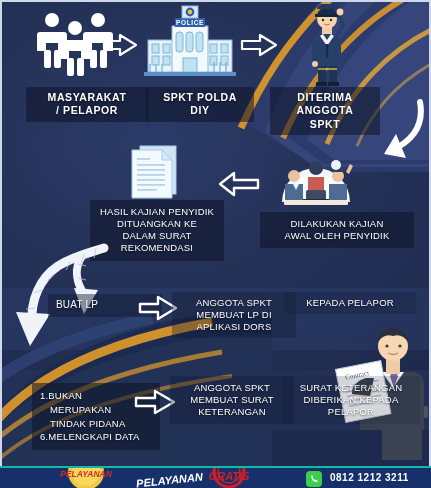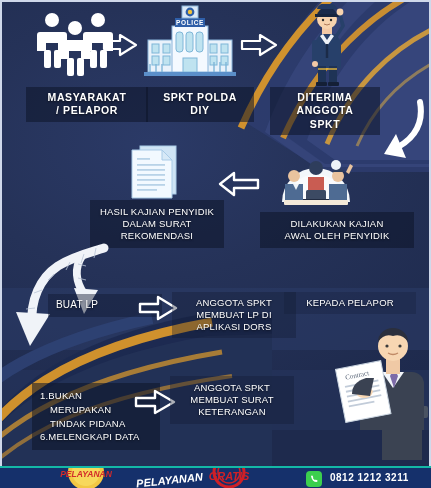--- a/index.html
+++ b/index.html
@@ -235,20 +235,21 @@
         <circle cx="66" cy="21" r="5" fill="#eef3f8"></circle>
       </svg>
 
       <div class="chip" style="left:258px;top:210px;width:114px;padding:6px 20px;font-size:9.5px;">
         <div>DILAKUKAN KAJIAN</div>
         <div>AWAL OLEH PENYIDIK</div>
       </div>
 
       <div class="chip" style="left:88px;top:198px;width:128px;padding:6px 3px;font-size:9.5px;">
         <div>HASIL KAJIAN PENYIDIK</div>
+        <div>DITUANGKAN KE</div>
         <div>DALAM SURAT</div>
         <div>REKOMENDASI</div>
       </div>
 
       <svg class="arrow-blk" style="left:6px;top:240px;width:116px;height:112px;" viewBox="0 0 116 112">
         <path d="M96,6 C84,10 66,14 50,24 C32,36 22,58 24,84" stroke="#f0f3f8" stroke-width="9" fill="none" stroke-linecap="round"></path>
         <path d="M74,14 C66,26 68,40 76,52" stroke="#f0f3f8" stroke-width="8" fill="none" stroke-linecap="round"></path>
         <path d="M66,46 L90,48 L76,72 Z" fill="#f0f3f8"></path>
         <path d="M8,70 L42,72 L22,104 Z" fill="#f0f3f8"></path>
         <g stroke="#b9c4d6" stroke-width="1" opacity=".8" fill="none">
@@ -320,20 +321,25 @@
       <svg class="arrow-blk" style="left:132px;top:386px;width:42px;height:28px;" viewBox="0 0 42 28">
         <path d="M2,10 L21,10 L21,3 L40,14 L21,25 L21,18 L2,18 Z" fill="none" stroke="#ffffff" stroke-width="2.4" stroke-linejoin="round"></path>
       </svg>
 
       <div class="chip" style="left:168px;top:374px;width:118px;padding:6px 3px;font-size:9.5px;background:rgba(16,25,48,.35);">
         <div>ANGGOTA SPKT</div>
         <div>MEMBUAT SURAT</div>
         <div>KETERANGAN</div>
       </div>
 
+      <div class="chip" style="left:280px;top:374px;width:132px;padding:6px 3px;font-size:9.5px;background:rgba(16,25,48,.18);">
+        <div>SURAT KETERANGAN</div>
+        <div>DIBERIKAN KEPADA</div>
+        <div>PELAPOR</div>
+      </div>
 
     </div>
   </div>
 
   <div class="bottombar">
     <svg class="icon" style="left:58px;top:-8px;width:56px;height:34px;" viewBox="0 0 56 34">
       <circle cx="28" cy="12" r="18" fill="#f2c744"></circle>
       <circle cx="28" cy="12" r="14" fill="#f7d85c"></circle>
       <text x="28" y="17" font-size="8.5" font-weight="bold" font-style="italic" font-family="Liberation Sans, sans-serif" fill="#d32b2b" text-anchor="middle">PELAYANAN</text>
     </svg>

